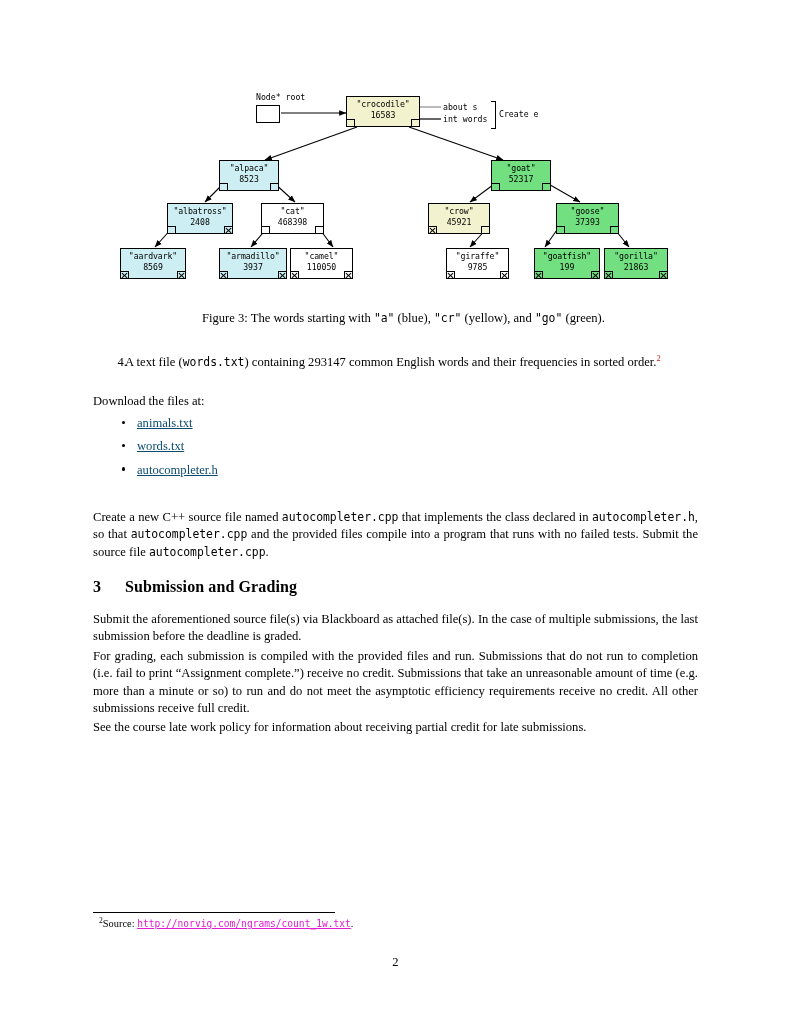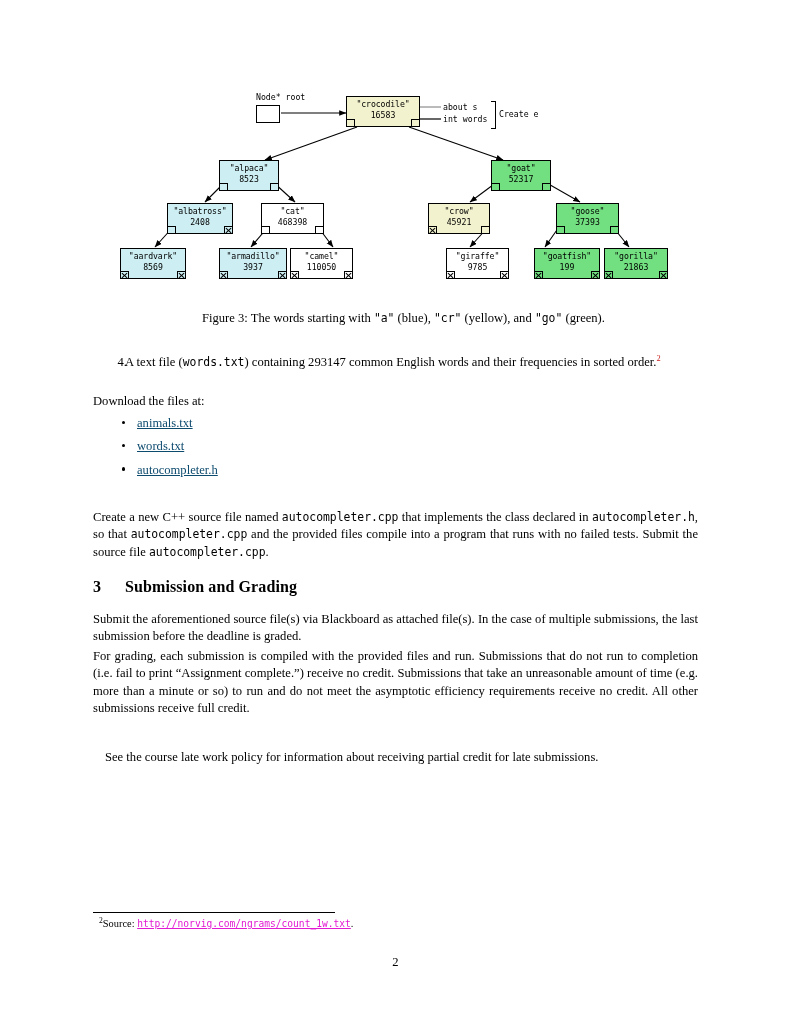--- a/index.html
+++ b/index.html
@@ -425,21 +425,21 @@
   <div class="para" style="left:0px; top:509px; width:605px;"><span>Create a new C++ source file named </span><span class="tt">autocompleter.cpp</span><span> that implements the class declared in </span><span class="tt">autocompleter.h</span><span>, so that </span><span class="tt">autocompleter.cpp</span><span> and the provided files compile into a program that runs with no failed tests. Submit the source file </span><span class="tt">autocompleter.cpp</span><span>.</span></div>
 
   <h2 class="section">
     <span class="secnum">3</span><span>Submission and Grading</span>
   </h2>
 
   <div class="para" style="left:0px; top:611px; width:605px;">Submit the aforementioned source file(s) via Blackboard as attached file(s). In the case of multiple submissions, the last submission before the deadline is graded.</div>
 
   <div class="para" style="left:0px; top:648px; width:605px;">For grading, each submission is compiled with the provided files and run. Submissions that do not run to completion (i.e. fail to print “Assignment complete.”) receive no credit. Submissions that take an unreasonable amount of time (e.g. more than a minute or so) to run and do not meet the asymptotic efficiency requirements receive no credit. All other submissions receive full credit.</div>
 
-  <div class="para" style="left:0px; top:749px; width:605px;margin-left:12px;">See the course late work policy for information about receiving partial credit for late submissions.</div>
+  <div class="para" style="left:0px; top:719px; width:605px;">See the course late work policy for information about receiving partial credit for late submissions.</div>
 
  </div>
 
  <div class="fnrule"></div>
  <div class="footnote"><sup>2</sup><span>Source: </span><a class="url" href="#">http://norvig.com/ngrams/count_1w.txt</a><span>.</span></div>
 
  <div class="pagenum">2</div>
 
 </div>
 

